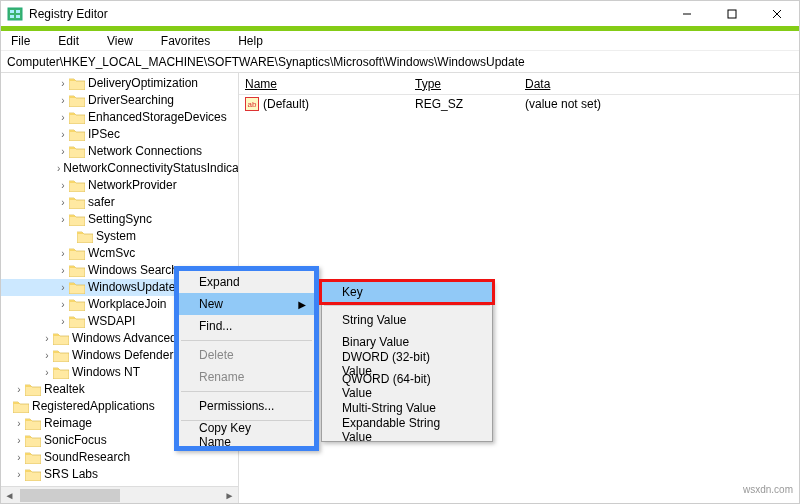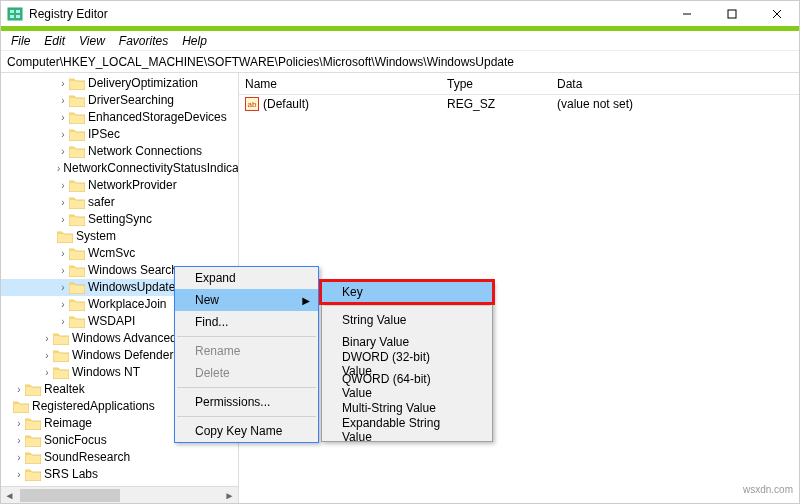--- a/index.html
+++ b/index.html
@@ -3,44 +3,44 @@
 <meta charset="utf-8">
 <style>
 * { box-sizing: border-box; margin: 0; padding: 0; font-family: "Segoe UI", Tahoma, sans-serif; font-size: 12px; }
 html, body { width: 800px; height: 504px; overflow: hidden; background: #fff; }
 .window { width: 800px; height: 504px; border: 1px solid #ccc; display: flex; flex-direction: column; background: #fff; position: relative; }
 .titlebar { height: 30px; display: flex; align-items: center; padding: 0 0 0 6px; border-bottom: 5px solid #84cc16; }
 .titlebar .ticon { width: 16px; height: 16px; margin-right: 6px; }
 .titlebar .title { flex: 1; font-size: 12px; }
 .winbtns { display: flex; }
 .winbtn { width: 45px; height: 29px; display: flex; align-items: center; justify-content: center; color: #000; }
-.menubar { height: 20px; display: flex; align-items: center; padding: 0 4px; gap: 2px; border-bottom: 1px solid #eee; font-style: italic; }
+.menubar { height: 20px; display: flex; align-items: center; padding: 0 4px; gap: 16px; border-bottom: 1px solid #eee; }
 .menubar span { padding: 2px 6px; font-size: 12px; }
 .address { height: 22px; display: flex; align-items: center; padding: 0 6px; border-bottom: 1px solid #ddd; font-size: 12px; white-space: nowrap; overflow: hidden; }
 .content { flex: 1; display: flex; overflow: hidden; }
 .tree { width: 238px; border-right: 1px solid #ddd; overflow: hidden; position: relative; padding-top: 2px; }
 .node { display: flex; align-items: center; height: 17px; line-height: 17px; white-space: nowrap; }
 .tw { width: 12px; display: inline-flex; justify-content: center; color: #666; font-size: 10px; }
 .fld { width: 16px; height: 13px; margin-right: 3px; }
 .node.sel { background: #cce8ff; }
 .node.sel .lbl { }
 .list { flex: 1; position: relative; }
-.lhdr { display: flex; height: 22px; border-bottom: 1px solid #e5e5e5; align-items: center; }
+.lhdr { display: flex; height: 22px; border-bottom: 1px solid #e5e5e5; align-items: center; text-decoration: underline; }
 .lhdr > div { padding: 0 6px; font-size: 12px; color: #000; }
-.colN { width: 170px; } .colT { width: 110px; margin-left: 32px; } .colD { flex: 1; }
+.colN { width: 170px; } .colT { width: 110px; } .colD { flex: 1; }
 .lrow { display: flex; height: 18px; align-items: center; }
 .lrow > div { padding: 0 6px; font-size: 12px; }
 .abicon { width: 14px; height: 14px; border: 1px solid #d33; display: inline-flex; align-items: center; justify-content: center; font-size: 8px; color: #d33; margin-right: 4px; vertical-align: middle; background: #fef9c3; }
 .ctx { position: absolute; background: #f0f0f0; border: 1px solid #a0a0a0; box-shadow: 2px 2px 4px rgba(0,0,0,.25); z-index: 10; }
 .ctx .row { height: 22px; display: flex; align-items: center; padding: 0 30px 0 20px; font-size: 12px; position: relative; }
 .ctx .row.dis { color: #888; }
 .ctx .row.hl { background: #91c9f7; }
 .ctx .sep { height: 1px; background: #d0d0d0; margin: 3px 2px; }
 .ctx .arrow { position: absolute; right: 8px; font-size: 10px; }
-#ctx1 { left: 173px; top: 265px; width: 145px; border: 1px solid #3b82f6; }
+#ctx1 { left: 173px; top: 265px; width: 145px; border: 5px solid #3b82f6; }
 #ctx2 { left: 320px; top: 280px; width: 172px; }
 #ctx2 .keyrow { border: 3px solid #e11; margin: -3px; height: 26px; }
 .hscroll { position: absolute; bottom: 0; left: 0; right: 0; height: 17px; background: #f0f0f0; border-top: 1px solid #ddd; display: flex; align-items: center; }
 .hscroll .cap { width: 17px; height: 17px; display: flex; align-items: center; justify-content: center; color: #666; font-size: 10px; }
 .hscroll .thumb { width: 100px; height: 13px; background: #cdcdcd; margin-left: 2px; }
 .watermark { position: absolute; right: 6px; bottom: 8px; font-size: 10px; color: #999; }
 </style>
 </head>
 <body>
 
@@ -77,21 +77,21 @@
 
   <div class="menubar">
     <span>File</span>
     <span>Edit</span>
     <span>View</span>
     <span>Favorites</span>
     <span>Help</span>
   </div>
 
   <div class="address">
-    <span>Computer\HKEY_LOCAL_MACHINE\SOFTWARE\Policies\Microsoft\Windows\WindowsUpdate</span>
+    <span>Computer\HKEY_LOCAL_MACHINE\SOFTWARE\Synaptics\Microsoft\Windows\WindowsUpdate</span>
   </div>
 
   <div class="content">
     <div class="tree">
       <div id="treebody">
           <div class="node" style="padding-left: 56px;">
             <span class="tw">›</span>
             <svg class="fld" viewBox="0 0 16 13">
               <path d="M0 2 L5 2 L7 4 L16 4 L16 13 L0 13 Z" fill="#ffe9a2" stroke="#d9b94f" stroke-width="0.7"></path>
               <path d="M0 2 L5 2 L7 4 L0 4 Z" fill="#f7d66b"></path>
@@ -155,21 +155,21 @@
             <span class="lbl">safer</span>
           </div>
           <div class="node" style="padding-left: 56px;">
             <span class="tw">›</span>
             <svg class="fld" viewBox="0 0 16 13">
               <path d="M0 2 L5 2 L7 4 L16 4 L16 13 L0 13 Z" fill="#ffe9a2" stroke="#d9b94f" stroke-width="0.7"></path>
               <path d="M0 2 L5 2 L7 4 L0 4 Z" fill="#f7d66b"></path>
             </svg>
             <span class="lbl">SettingSync</span>
           </div>
-          <div class="node" style="padding-left: 44px;">
+          <div class="node" style="padding-left: 44px; margin-left: 20px;">
             <span class="tw"></span>
             <svg class="fld" viewBox="0 0 16 13">
               <path d="M0 2 L5 2 L7 4 L16 4 L16 13 L0 13 Z" fill="#ffe9a2" stroke="#d9b94f" stroke-width="0.7"></path>
               <path d="M0 2 L5 2 L7 4 L0 4 Z" fill="#f7d66b"></path>
             </svg>
             <span class="lbl">System</span>
           </div>
           <div class="node" style="padding-left: 56px;">
             <span class="tw">›</span>
             <svg class="fld" viewBox="0 0 16 13">
@@ -321,22 +321,22 @@
   </div>
 
   <div id="ctx1" class="ctx">
     <div class="row">Expand</div>
     <div class="row hl">
         <span>New</span>
         <span class="arrow">▶</span>
       </div>
     <div class="row">Find...</div>
     <div class="sep"></div>
+    <div class="row dis">Delete</div>
     <div class="row dis">Rename</div>
-    <div class="row dis">Delete</div>
     <div class="sep"></div>
     <div class="row">Permissions...</div>
     <div class="sep"></div>
     <div class="row">Copy Key Name</div>
   </div>
 
   <div id="ctx2" class="ctx">
     <div class="row hl keyrow">Key</div>
     <div class="sep"></div>
     <div class="row">String Value</div>

